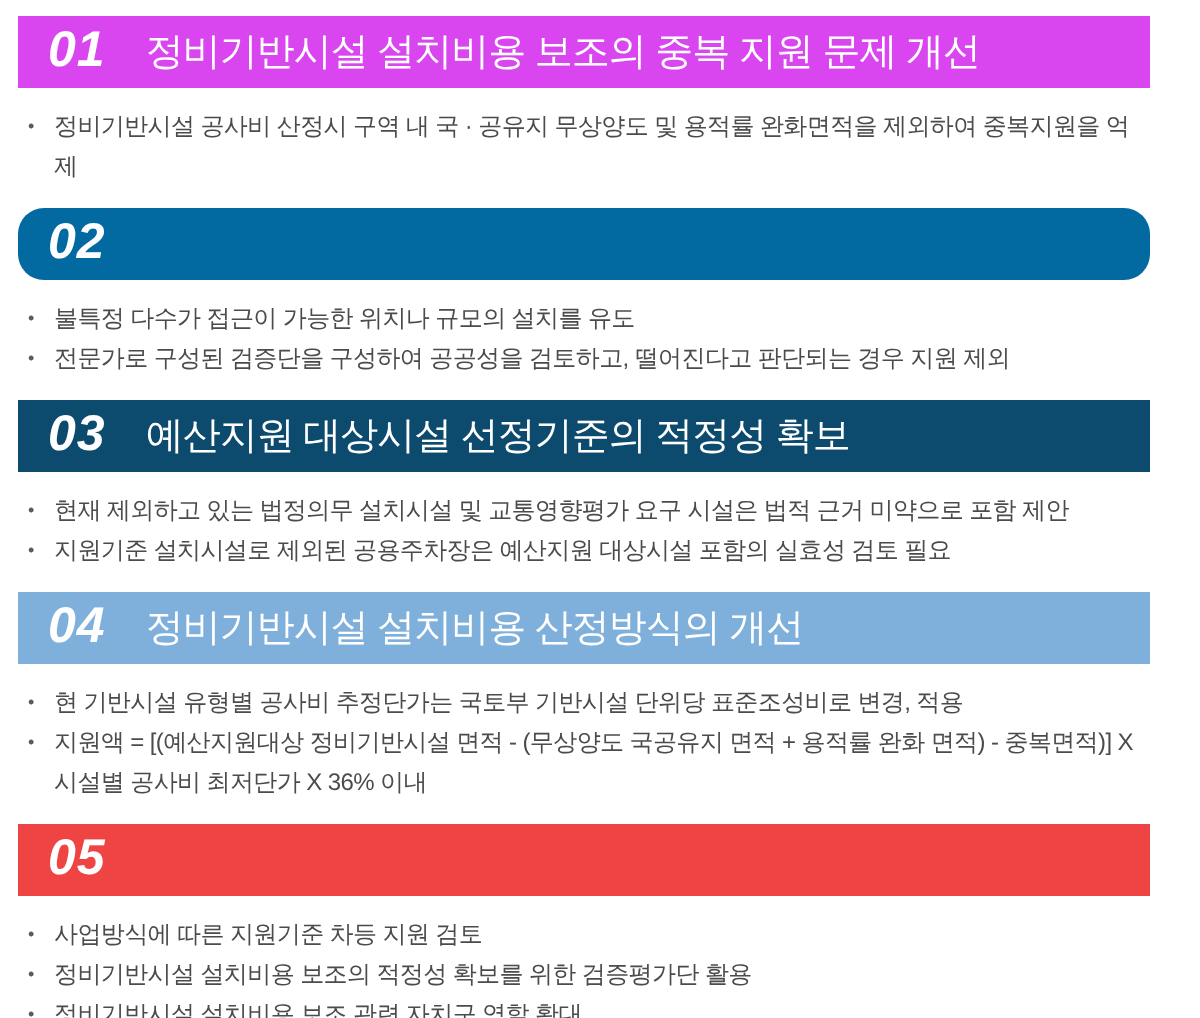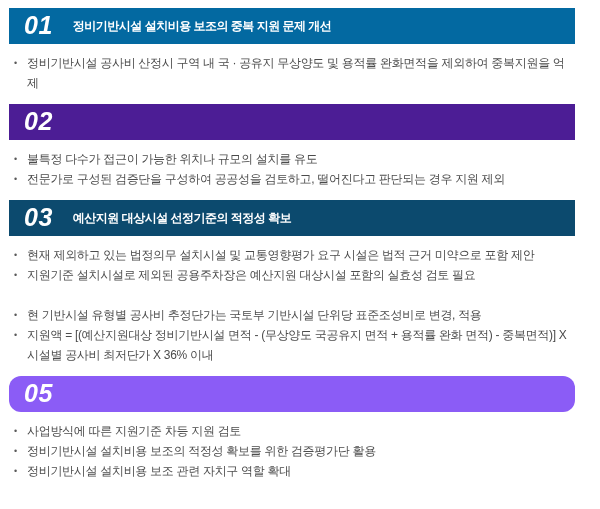--- a/index.html
+++ b/index.html
@@ -21,22 +21,22 @@
     font-size: 25px;
     font-weight: bold;
     font-style: italic;
     color: #ffffff;
     margin-right: 20px;
     letter-spacing: 0.5px;
     line-height: 1;
     transform: translateY(-1px);
   }
   .title {
-    font-size: 12px;
-    font-weight: bold;
+    font-size: 19px;
+    font-weight: normal;
     color: #ffffff;
     letter-spacing: -0.5px;
     text-align: center;
   }
   .bullets {
     list-style: none;
     padding: 9px 0 11px 5px;
   }
   .bullet {
     display: flex;
@@ -54,34 +54,34 @@
     text-align: left;
   }
   .btext { flex: 1; }
 </style>
 </head>
 <body>
 
 <div class="page">
 
   <div class="section">
-    <div class="bar" style="background-color: #0369a1;">
+    <div class="bar" style="background-color: #d946ef;">
       <span class="num">01</span>
       <span class="title">정비기반시설 설치비용 보조의 중복 지원 문제 개선</span>
     </div>
     <ul class="bullets">
       <li class="bullet">
         <span class="dot">•</span>
         <span class="btext">정비기반시설 공사비 산정시 구역 내 국 · 공유지 무상양도 및 용적률 완화면적을 제외하여 중복지원을 억제</span>
       </li>
     </ul>
   </div>
 
   <div class="section">
-    <div class="bar" style="background-color: #4c1d95;">
+    <div class="bar" style="background-color: #0369a1; border-radius: 13px;">
       <span class="num">02</span>
     </div>
     <ul class="bullets">
       <li class="bullet">
         <span class="dot">•</span>
         <span class="btext">불특정 다수가 접근이 가능한 위치나 규모의 설치를 유도</span>
       </li>
       <li class="bullet">
         <span class="dot">•</span>
         <span class="btext">전문가로 구성된 검증단을 구성하여 공공성을 검토하고, 떨어진다고 판단되는 경우 지원 제외</span>
@@ -100,34 +100,38 @@
         <span class="btext">현재 제외하고 있는 법정의무 설치시설 및 교통영향평가 요구 시설은 법적 근거 미약으로 포함 제안</span>
       </li>
       <li class="bullet">
         <span class="dot">•</span>
         <span class="btext">지원기준 설치시설로 제외된 공용주차장은 예산지원 대상시설 포함의 실효성 검토 필요</span>
       </li>
     </ul>
   </div>
 
   <div class="section">
+    <div class="bar" style="background-color: rgb(127, 175, 219);">
+      <span class="num">04</span>
+      <span class="title">정비기반시설 설치비용 산정방식의 개선</span>
+    </div>
     <ul class="bullets">
       <li class="bullet">
         <span class="dot">•</span>
         <span class="btext">현 기반시설 유형별 공사비 추정단가는 국토부 기반시설 단위당 표준조성비로 변경, 적용</span>
       </li>
       <li class="bullet">
         <span class="dot">•</span>
         <span class="btext">지원액 = [(예산지원대상 정비기반시설 면적 - (무상양도 국공유지 면적 + 용적률 완화 면적) - 중복면적)] X 시설별 공사비 최저단가 X 36% 이내</span>
       </li>
     </ul>
   </div>
 
   <div class="section">
-    <div class="bar" style="background-color: #8b5cf6; border-radius: 12px;">
+    <div class="bar" style="background-color: #ef4444;">
       <span class="num">05</span>
     </div>
     <ul class="bullets">
       <li class="bullet">
         <span class="dot">•</span>
         <span class="btext">사업방식에 따른 지원기준 차등 지원 검토</span>
       </li>
       <li class="bullet">
         <span class="dot">•</span>
         <span class="btext">정비기반시설 설치비용 보조의 적정성 확보를 위한 검증평가단 활용</span>

